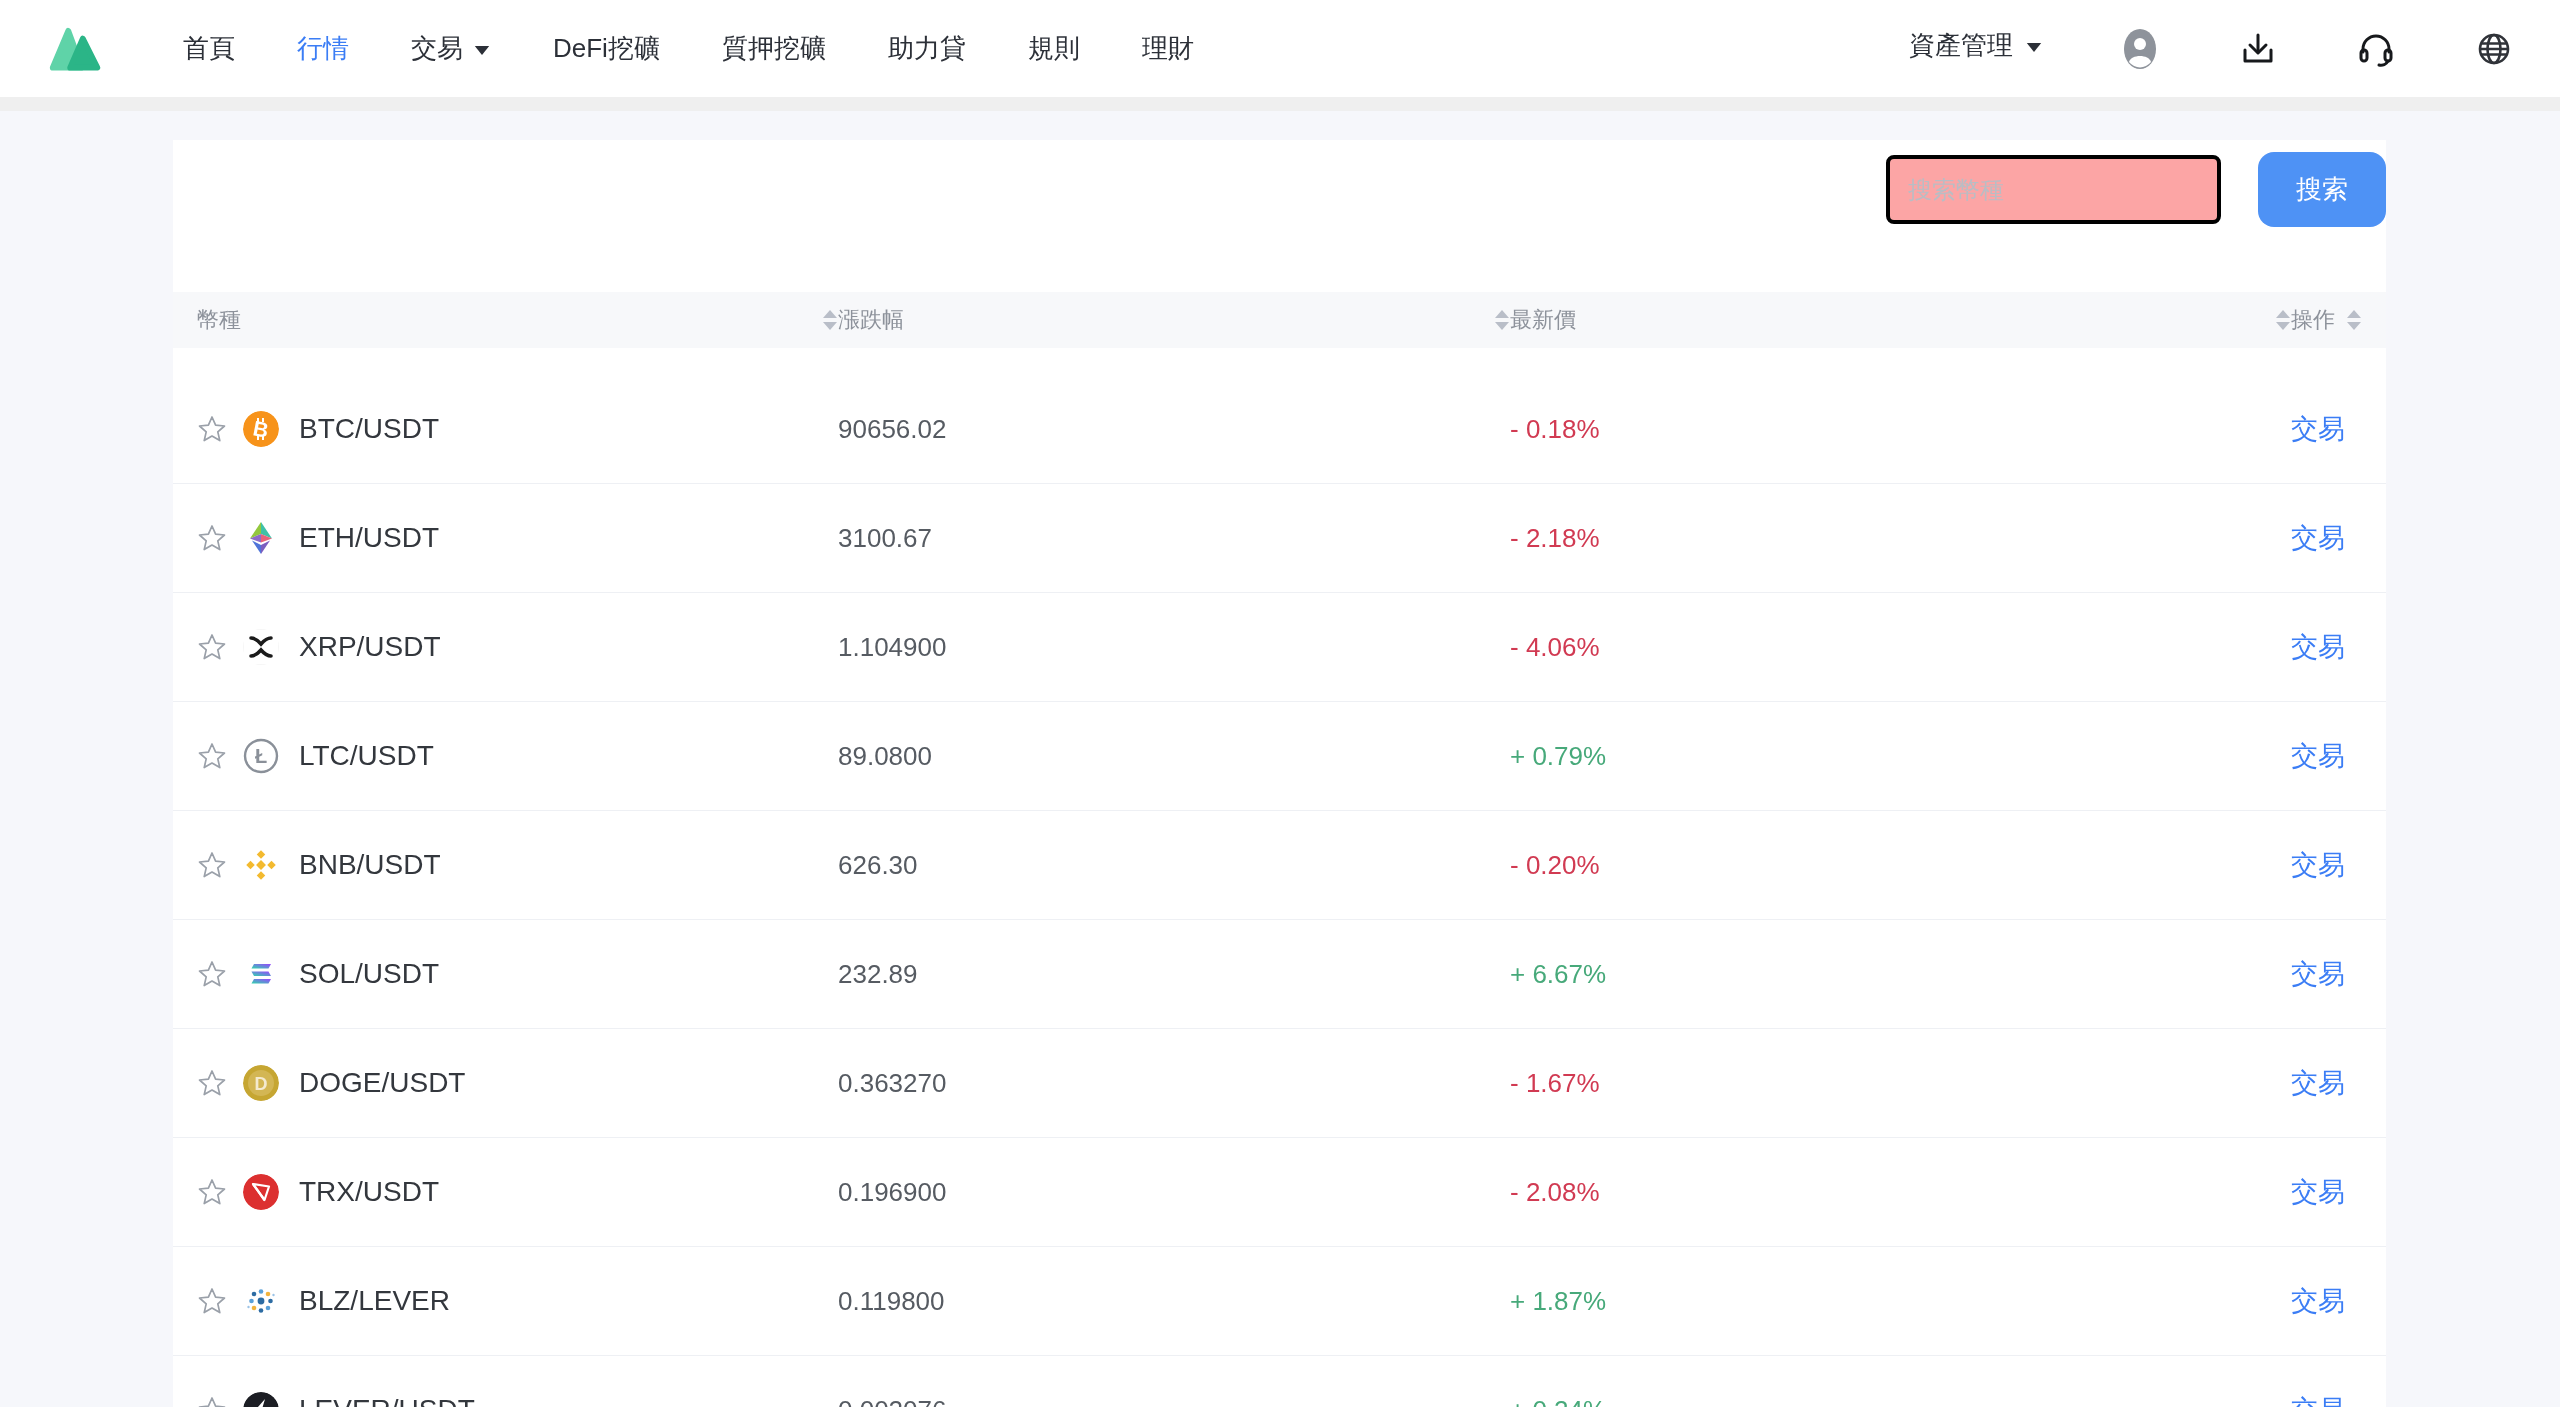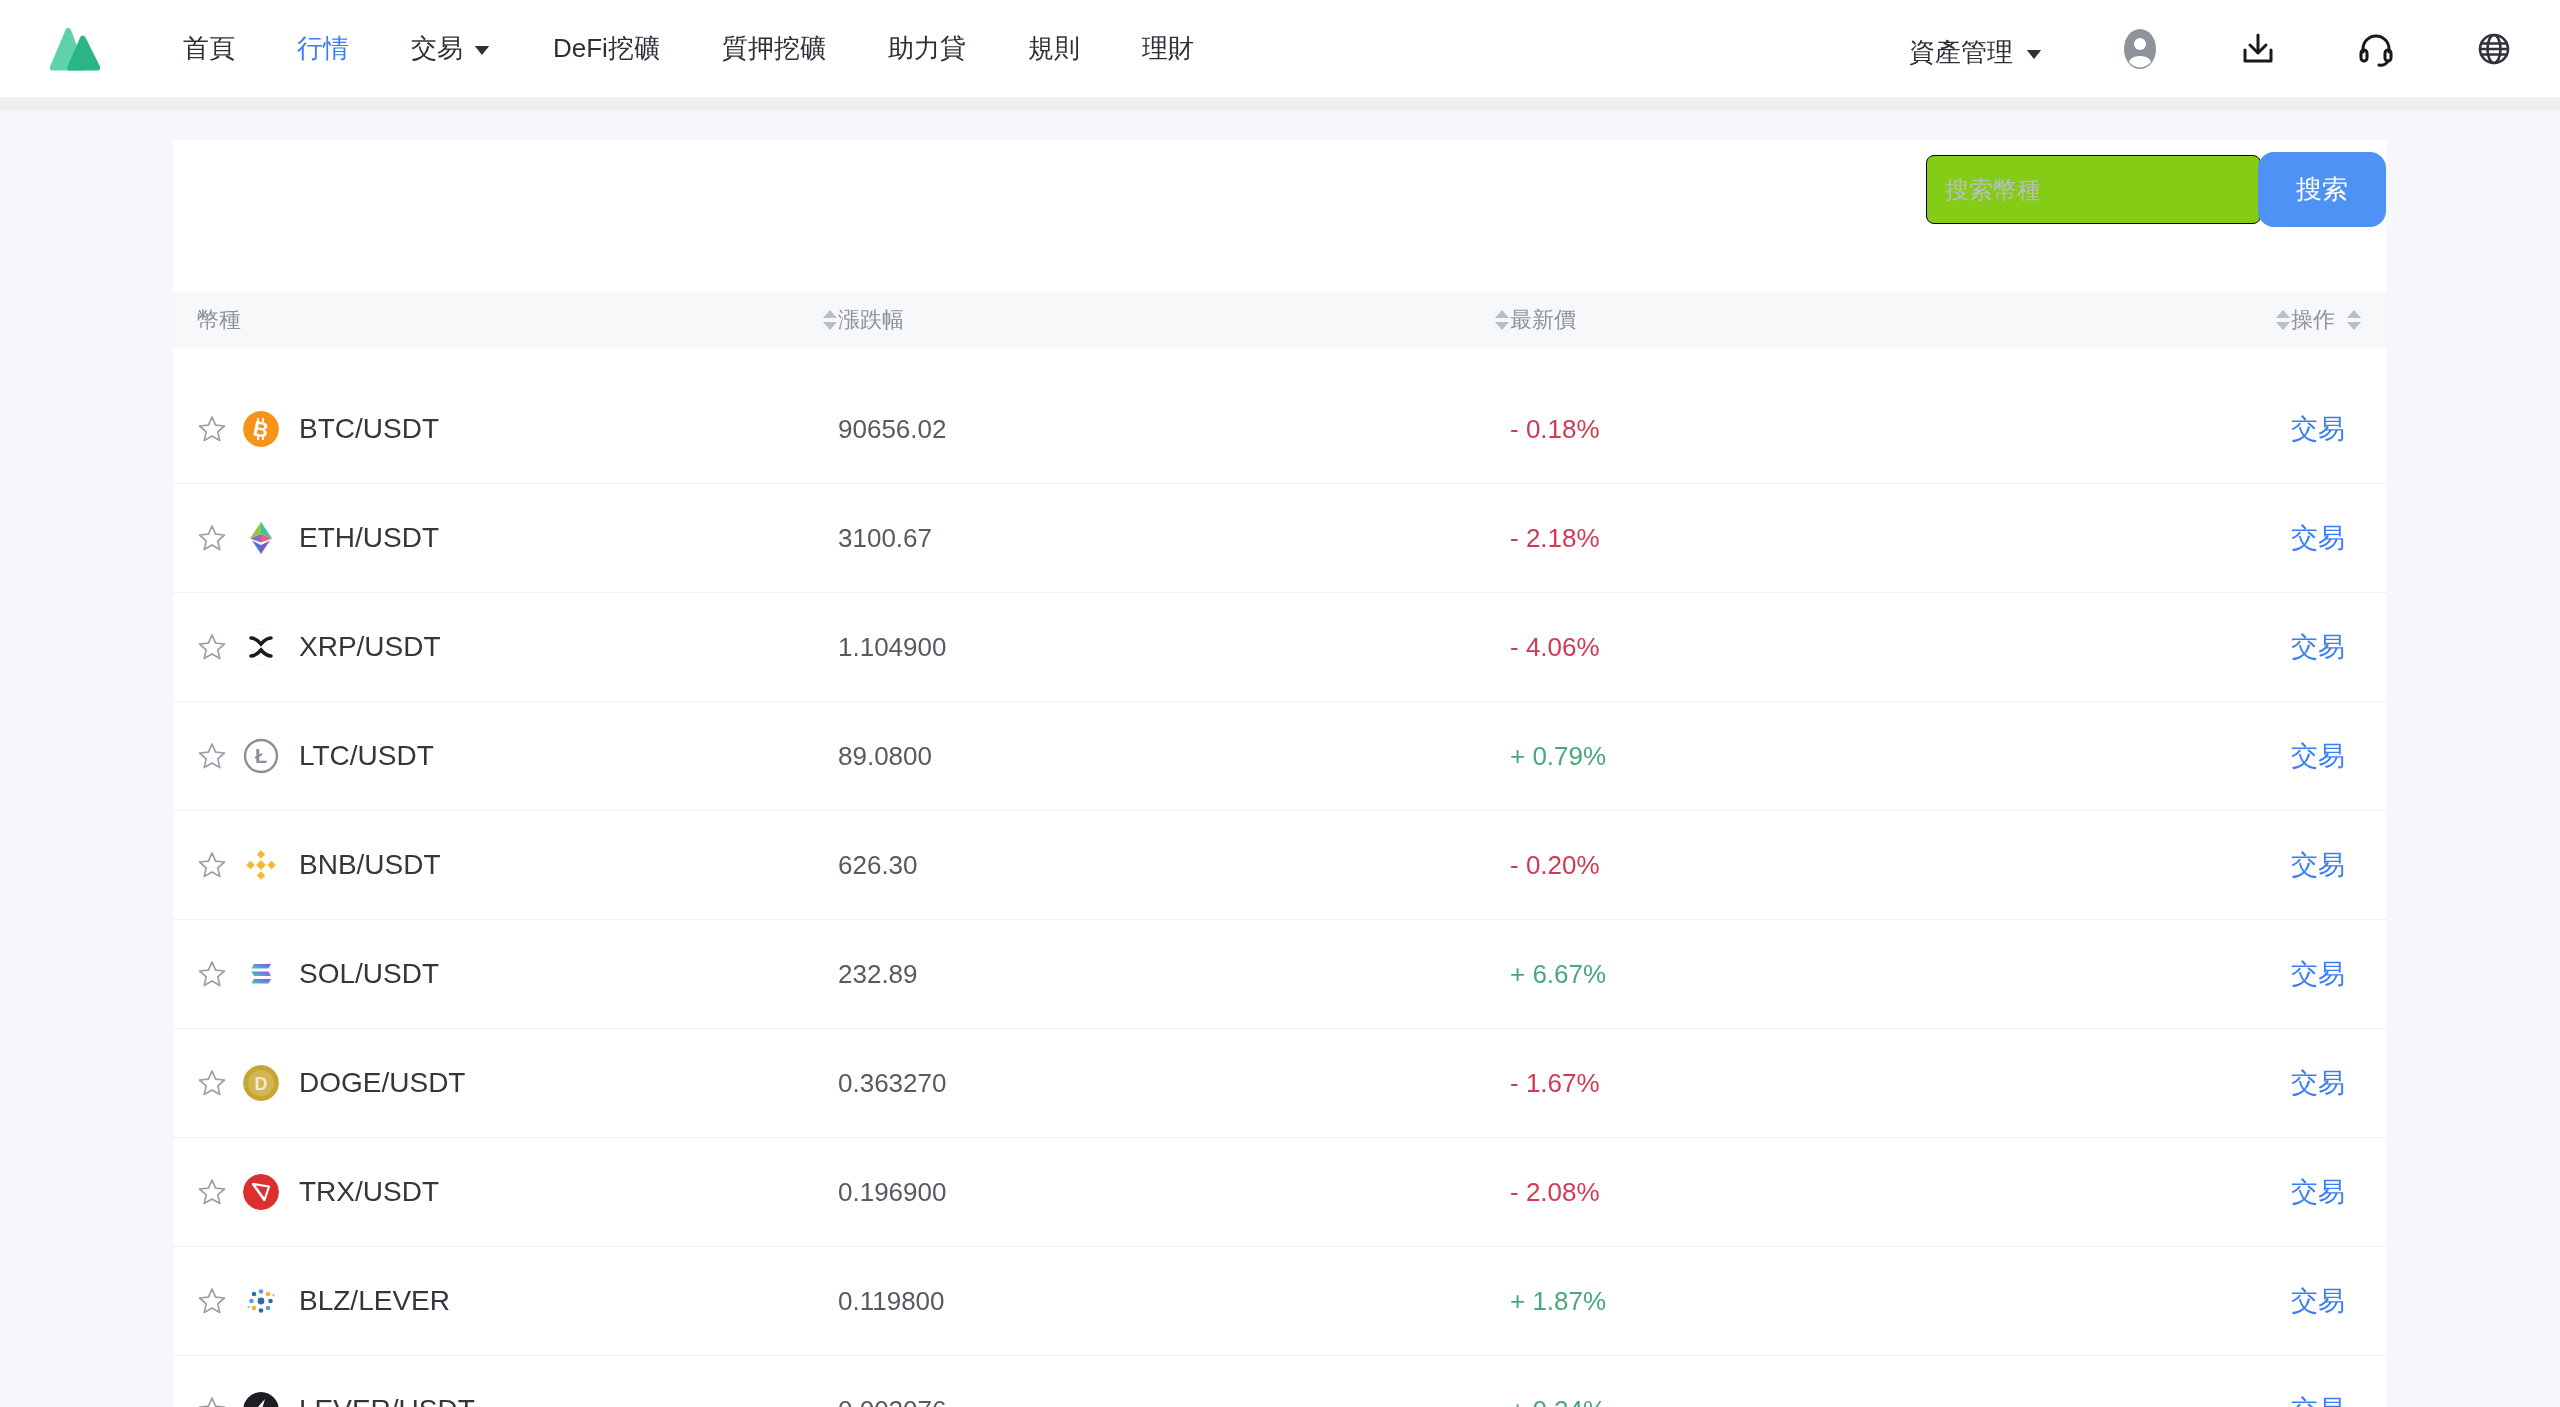--- a/index.html
+++ b/index.html
@@ -12,35 +12,35 @@
   body{background:#f6f7fb;font-family:"Liberation Sans","DejaVu Sans",sans-serif;color:var(--ink);}
 
   
   .topnav{position:relative;height:97px;background:#ffffff;display:flex;align-items:center;padding:8px 45px;}
   .nav-strip{height:14px;background:#efefef;}
   .logo{width:62px;height:48px;flex:0 0 auto;}
   .nav-items{display:flex;align-items:center;gap:62px;margin-left:76px;list-style:none;}
   .nav-item{font-size:26px;color:var(--ink);cursor:pointer;white-space:nowrap;display:flex;align-items:center;gap:10px;}
   .nav-item.active{color:var(--accent);}
   .caret{width:0;height:0;border-left:9px solid transparent;border-right:9px solid transparent;border-top:11px solid #2c3038;display:inline-block;margin-top:4px;}
-  .nav-right{margin-left:auto;display:flex;align-items:flex-end;gap:76px;}
+  .nav-right{margin-left:auto;display:flex;align-items:flex-start;gap:76px;}
   .assets{display:flex;align-items:center;gap:12px;font-size:26px;color:var(--ink);cursor:pointer;white-space:nowrap;}
   .nav-icon{width:42px;height:42px;display:flex;align-items:center;justify-content:center;cursor:pointer;}
 
   
   .card{position:absolute;left:173px;top:140px;width:2213px;height:1267px;background:#ffffff;}
 
   
   .tabs{position:absolute;left:0;top:20px;width:580px;padding-left:24px;display:flex;gap:46px;border-bottom:1px solid var(--cardline);}
   .tab{position:relative;font-size:28px;line-height:40px;padding-bottom:28px;color:var(--ink2);cursor:pointer;white-space:nowrap;}
   .tab.active{color:var(--accent);}
   .tab.active::after{content:"";position:absolute;left:0;right:0;bottom:-1px;height:4px;background:var(--accent);border-radius:2px;}
 
   
-  .search-input{position:absolute;left:1713px;top:15px;width:335px;height:69px;border:1px solid #000000;border-radius:8px;background:#84cc16;font-size:24px;color:#3a3f47;padding:0 18px;outline:none;font-family:inherit;margin-left:40px;}
+  .search-input{position:absolute;left:1713px;top:15px;width:335px;height:69px;border:4px solid #000000;border-radius:8px;background:#fca5a5;font-size:24px;color:#3a3f47;padding:0 18px;outline:none;font-family:inherit;}
   .search-input::placeholder{color:#b9bdc4;}
   .search-btn{position:absolute;left:2085px;top:12px;width:128px;height:75px;background:var(--btn);color:#fff;font-size:26px;border:none;border-radius:16px;cursor:pointer;font-family:inherit;}
 
   
   .thead{position:absolute;left:0;top:152px;width:100%;height:56px;background:#f7f8fa;display:grid;grid-template-columns:641px 672px 781px 1fr;align-items:center;padding:0 24px;}
   .th{display:flex;align-items:center;gap:10px;font-size:22px;color:var(--muted);cursor:pointer;white-space:nowrap;justify-content:space-between;}
   .rows{position:absolute;left:0;top:235px;width:100%;}
   .trow{display:grid;grid-template-columns:641px 672px 781px 1fr;align-items:center;height:109px;padding:0 24px;border-bottom:1px solid var(--line);background:#fff;}
   .pair-cell{display:flex;align-items:center;}
   .star{width:30px;height:30px;flex:0 0 auto;cursor:pointer;}

